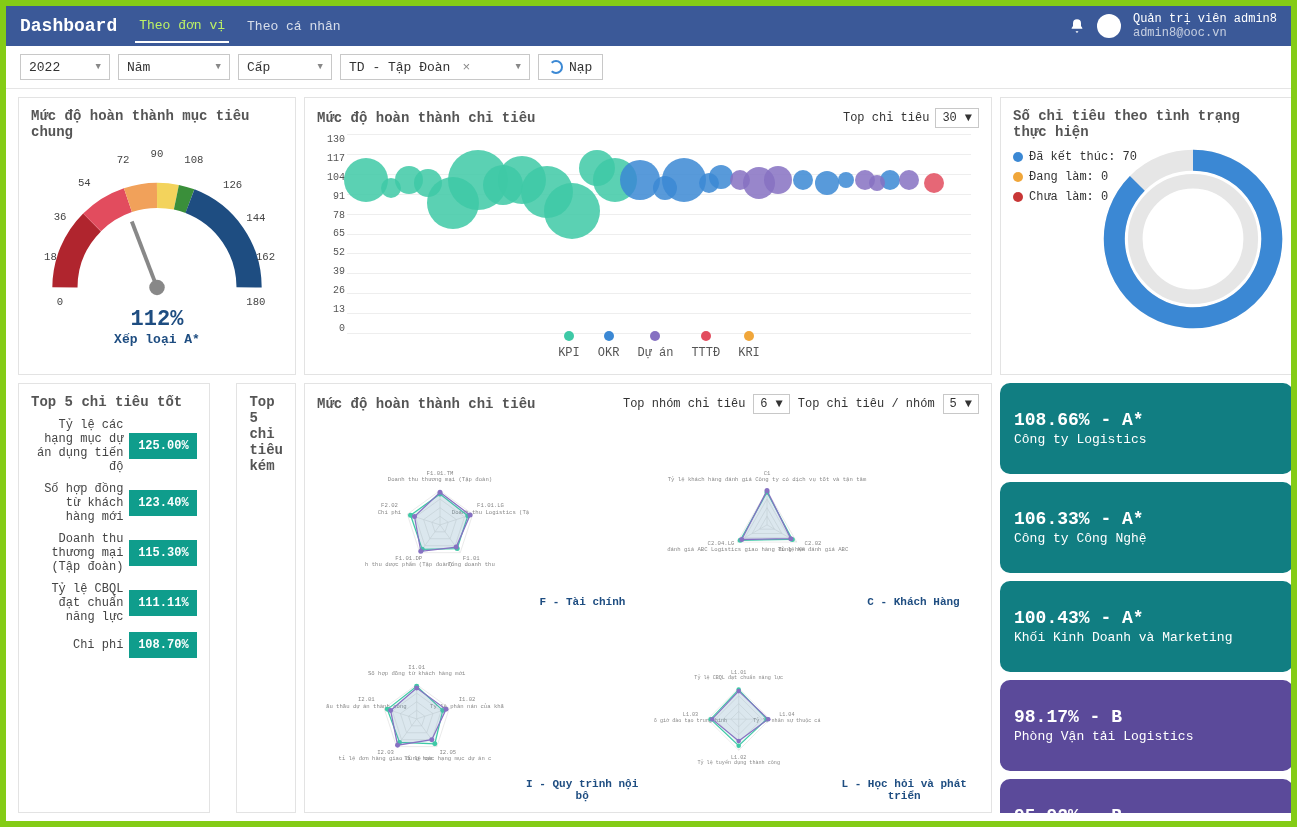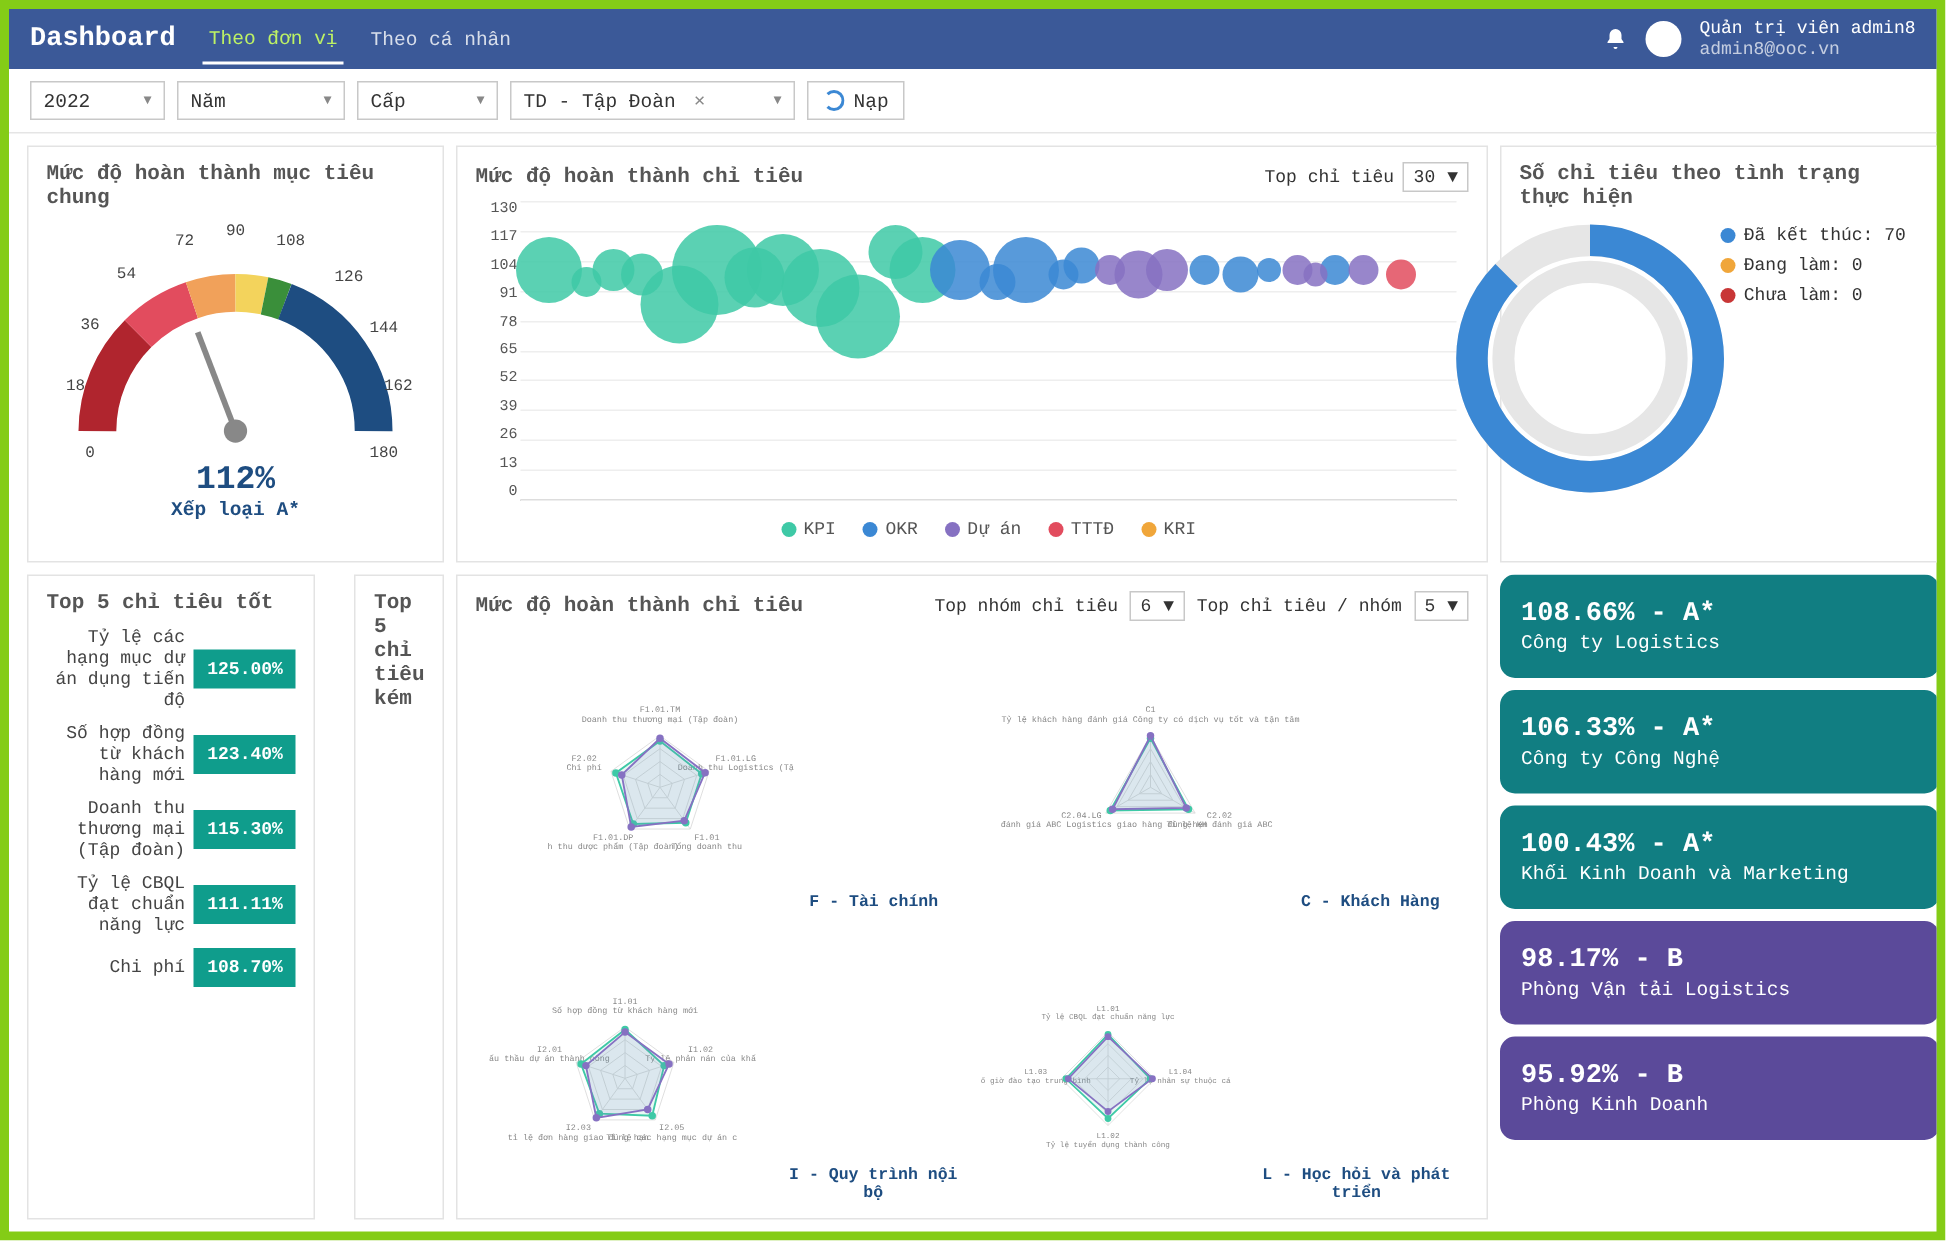--- a/index.html
+++ b/index.html
@@ -20,59 +20,59 @@
   .select .x { color: #888; margin-left: 6px; }
   .w80 { width: 90px; } .w100 { width: 112px; } .w94 { width: 94px; } .w190 { width: 190px; }
   .nap-btn { display: flex; align-items: center; gap: 6px; border: 1px solid #c8c8c8; padding: 3px 10px; height: 26px; cursor: pointer; }
   .refresh-icon { width: 14px; height: 14px; border: 2px solid #3b88d4; border-left-color: transparent; border-radius: 50%; position: relative; }
   .content { flex: 1; padding: 8px 12px; display: grid; grid-template-columns: 278px 688px 293px; grid-template-rows: 278px 1fr; gap: 8px; overflow: hidden; }
   .panel { border: 1px solid #e3e3e3; background: #fff; padding: 10px 12px; display: flex; flex-direction: column; }
   .panel-title { font-weight: bold; font-size: 14px; color: #555; }
   .col-left { display: flex; flex-direction: row; gap: 26px; grid-row: 2 / 3; grid-column: 1 / 2; }
   .gauge-panel { grid-row: 1; grid-column: 1; }
   .bubble-panel { grid-row: 1; grid-column: 2; }
-  .donut-panel { grid-row: 1; grid-column: 3; align-items: center; }
+  .donut-panel { grid-row: 1; grid-column: 3; }
   .radar-panel { grid-row: 2; grid-column: 2; }
   .cards-col { grid-row: 2; grid-column: 3; display: flex; flex-direction: column; gap: 8px; overflow: hidden; }
   
   .gauge-wrap { position: relative; flex: 1; }
   .gauge-svg { width: 100%; height: 100%; }
   .gauge-center { position: absolute; left: 0; right: 0; bottom: 20px; text-align: center; }
   .gauge-pct { font-size: 22px; font-weight: bold; color: #1e4d81; }
   .gauge-label { font-size: 13px; font-weight: bold; color: #1e4d81; }
   
   .bubble-head { display: flex; align-items: center; justify-content: space-between; }
   .bubble-controls { display: flex; align-items: center; gap: 6px; font-size: 12px; }
   .mini-select { border: 1px solid #c8c8c8; padding: 2px 6px; display: flex; align-items: center; gap: 8px; cursor: pointer; }
   .bubble-chart { flex: 1; position: relative; margin-top: 6px; }
   .yaxis { position: absolute; left: 0; top: 0; bottom: 30px; display: flex; flex-direction: column; justify-content: space-between; font-size: 10px; color: #555; text-align: right; width: 28px; }
   .plot { position: absolute; left: 30px; right: 8px; top: 0; bottom: 30px; border-bottom: 1px solid #999; }
   .hline { position: absolute; left: 0; right: 0; border-top: 1px solid #eee; }
   .bubble { position: absolute; border-radius: 50%; opacity: 0.85; }
   .legend { position: absolute; bottom: 4px; left: 30px; right: 8px; display: flex; justify-content: center; gap: 18px; font-size: 12px; color: #555; }
-  .lg { display: flex; align-items: center; gap: 5px; }
+  .lg { display: flex; align-items: center; gap: 5px; flex-direction: column; }
   .dot { width: 10px; height: 10px; border-radius: 50%; }
   
   .donut-legend { font-size: 12px; margin-top: 10px; position: absolute; }
   .dl-row { display: flex; align-items: center; gap: 6px; margin-bottom: 6px; white-space: nowrap; }
   .donut-body { position: relative; flex: 1; }
   .donut-svg { position: absolute; right: -18px; top: -6px; width: 210px; height: 210px; }
   
   .top5-row { display: flex; align-items: center; justify-content: space-between; margin-top: 8px; font-size: 12px; gap: 6px; }
   .top5-label { text-align: right; flex: 1; color: #444; line-height: 14px; }
   .top5-val { background: #0f9d8c; color: #fff; font-weight: bold; padding: 6px 4px; width: 68px; text-align: center; }
   
   .radar-grid { flex: 1; display: grid; grid-template-columns: 1fr 1fr; grid-template-rows: 1fr 1fr; }
   .radar-cell { position: relative; display: flex; flex-direction: row; align-items: flex-end; justify-content: center; }
   .radar-svg { width: 200px; height: 160px; }
   .radar-cat { font-size: 11px; font-weight: bold; color: #1e4d81; text-align: center; margin-top: -2px; }
   .radar-label { font-size: 9px; fill: #888; }
   .radar-controls { display: flex; align-items: center; gap: 8px; font-size: 12px; }
   
-  .card { color: #fff; padding: 16px 14px; border-radius: 10px; }
+  .card { color: #fff; padding: 27px 14px; border-radius: 10px; }
   .card-pct { font-size: 18px; font-weight: bold; }
   .card-name { font-size: 13px; margin-top: 2px; }
   .teal { background: #117e82; }
   .purple { background: #5b4a9a; }
 </style>
 </head>
 <body>
 
 <div class="app">
 

